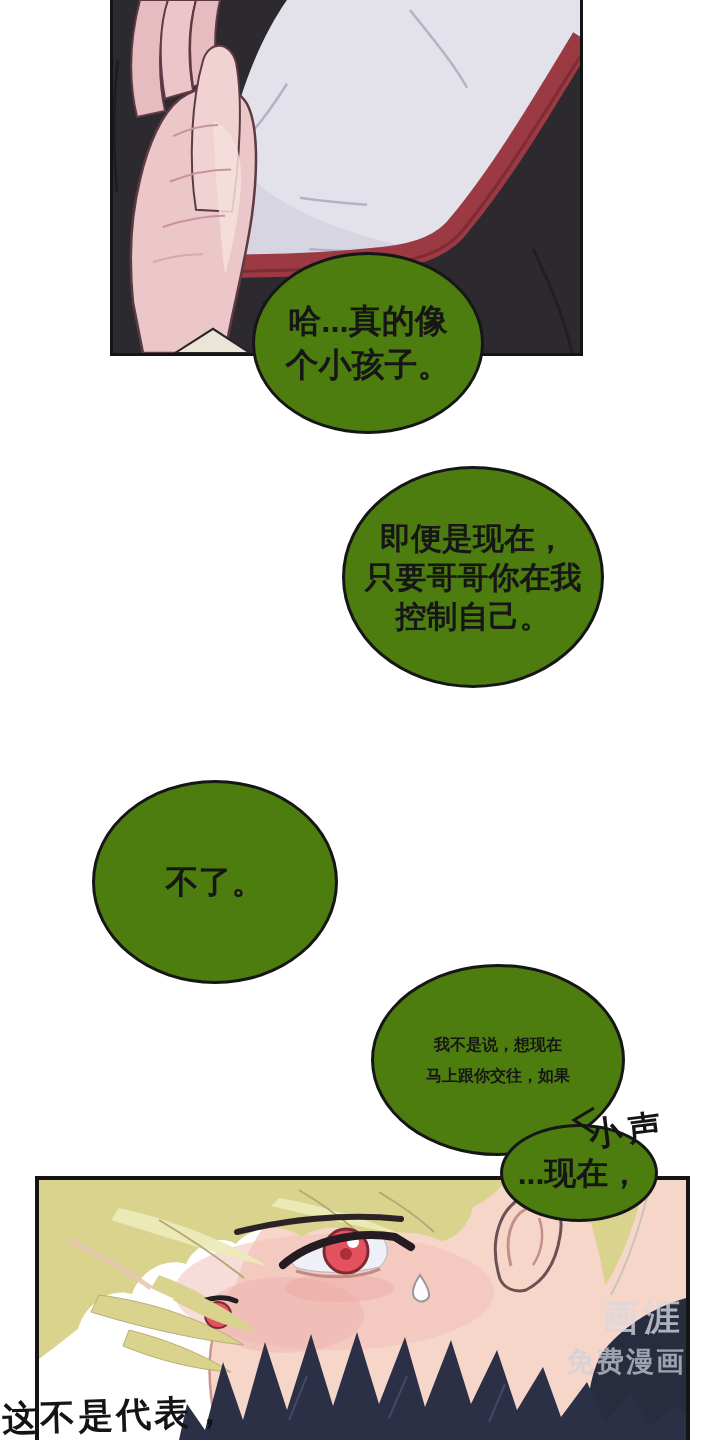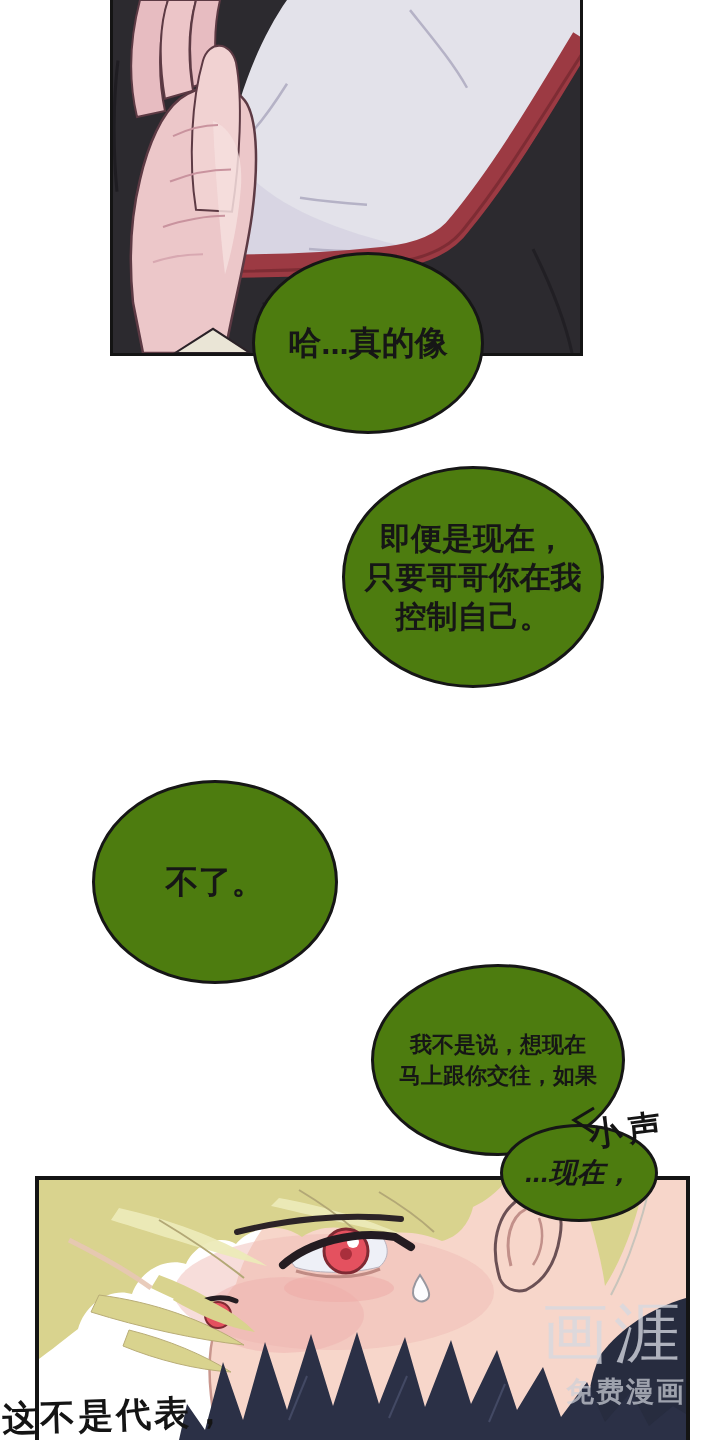--- a/index.html
+++ b/index.html
@@ -13,39 +13,39 @@
   #panel-bottom{left:35px;top:1176px;width:655px;height:264px;border:4px solid #141414;border-bottom:none;}
   .bubble{
     position:absolute;background:#4d7c0f;border:3px solid #161616;border-radius:50%;
     display:flex;align-items:center;justify-content:center;text-align:center;
     color:#161616;font-weight:700;z-index:4;
   }
   .bubble .lines{width:100%;}
   .b1{font-size:33px;line-height:44px;}
   .b2{font-size:31px;line-height:39px;}
   .b3{font-size:33px;line-height:42px;}
-  .b4{font-size:22px;line-height:31px;}
-  .b5{font-size:28px;line-height:36px;font-style:italic;}
+  .b4{font-size:16px;line-height:31px;}
+  .b5{font-size:32px;line-height:36px;}
   #bubble1{left:252px;top:252px;width:226px;height:176px;}
   #bubble2{left:342px;top:466px;width:256px;height:216px;}
   #bubble3{left:92px;top:780px;width:240px;height:198px;}
   #bubble4{left:371px;top:964px;width:248px;height:186px;}
   #bubble5{left:500px;top:1124px;width:152px;height:92px;z-index:5;}
   #whisper{
     position:absolute;left:589px;top:1108px;z-index:6;color:#141414;
     font-size:33px;font-weight:700;letter-spacing:6px;transform:rotate(-7deg);white-space:nowrap;
   }
   #bubble-tail{position:absolute;left:566px;top:1102px;z-index:6;}
   #caption{
     position:absolute;left:2px;top:1392px;z-index:6;color:#141414;
     font-size:35px;font-weight:700;letter-spacing:3px;transform:rotate(-2deg);white-space:nowrap;
   }
   #watermark{position:absolute;right:34px;top:1300px;z-index:5;text-align:right;}
   #watermark .wm-logo{
-    font-size:66px;font-weight:400;letter-spacing:6px;color:rgba(214,216,224,0.78);line-height:1;
+    font-size:36px;font-weight:700;letter-spacing:6px;color:rgba(214,216,224,0.78);line-height:1;
   }
   #watermark .wm-sub{
     margin-top:12px;font-size:28px;font-weight:700;letter-spacing:2px;color:rgba(205,208,216,0.72);line-height:1;
   }
 </style>
 </head>
 <body>
 
 <div class="stage">
 
@@ -129,20 +129,21 @@
       <path d="M140,260 L148,224 L166,250 L184,182 L204,240 L226,162 L248,230 L272,154 L294,226 L318,152 L340,224 L366,157 L386,227 L412,160 L432,224 L458,170 L478,230 L504,187 L522,237 L548,202 L566,242 L592,212 L610,246 L634,226 L647,234 L647,260 Z" fill="#2b3046"></path>
       <path d="M250,240 L268,196" stroke="#535a78" stroke-width="2" opacity="0.6"></path>
       <path d="M350,238 L368,196" stroke="#535a78" stroke-width="2" opacity="0.6"></path>
       <path d="M450,242 L466,204" stroke="#535a78" stroke-width="2" opacity="0.6"></path>
     </svg>
   </div>
 
   <div class="bubble b1" id="bubble1">
     <div class="lines">
       <div>哈...真的像</div>
+      <div>个小孩子。</div>
     </div>
   </div>
 
   <div class="bubble b2" id="bubble2">
     <div class="lines">
       <div>即便是现在，</div>
       <div>只要哥哥你在我</div>
       <div>控制自己。</div>
     </div>
   </div>

